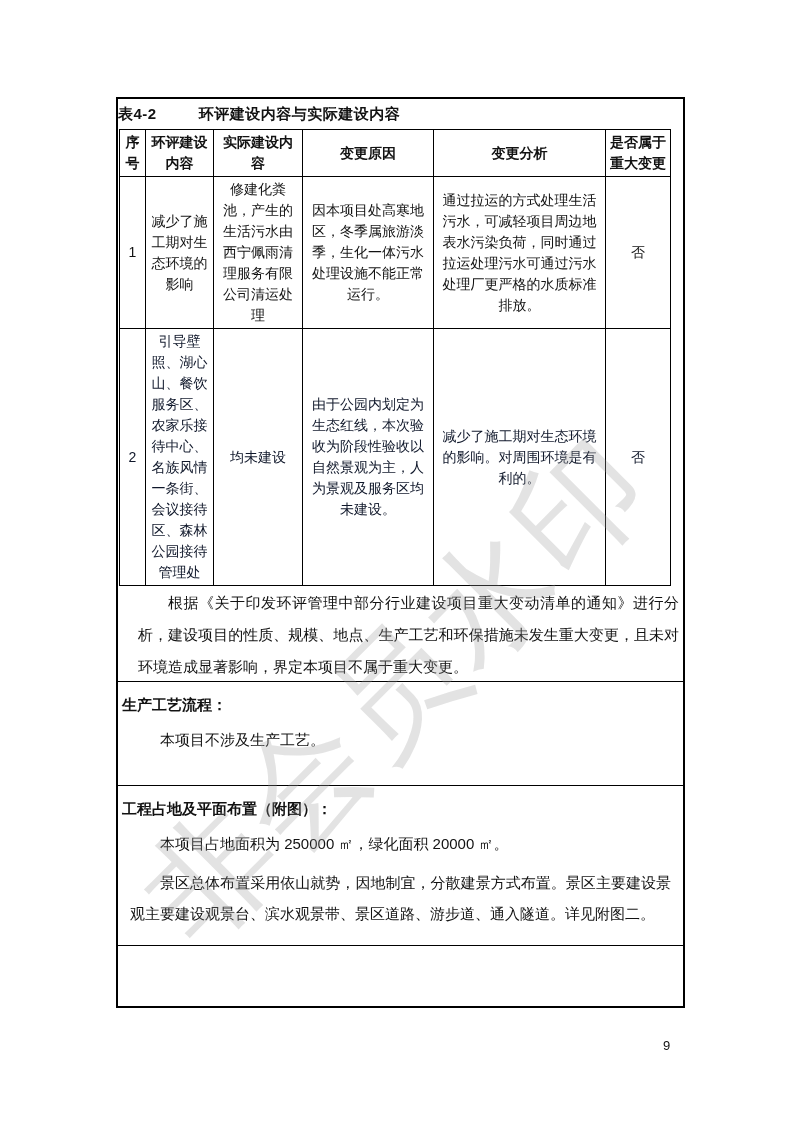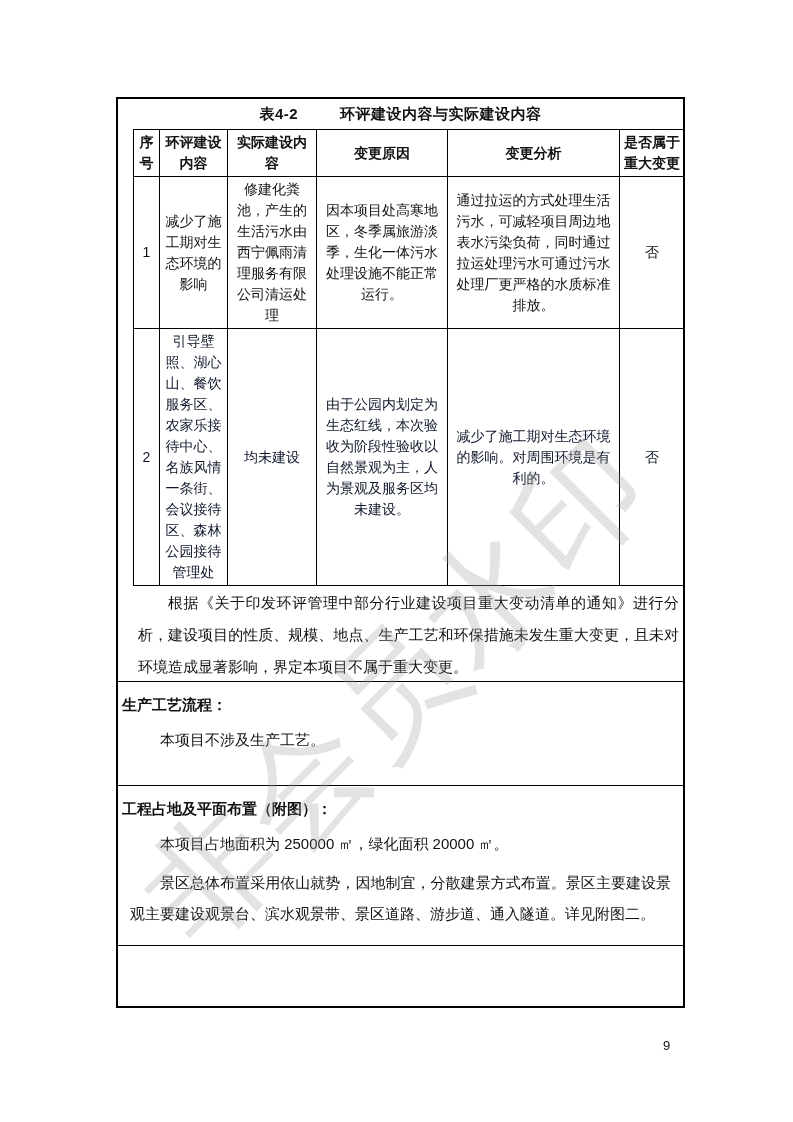--- a/index.html
+++ b/index.html
@@ -15,30 +15,29 @@
   .content-box{
     position:absolute;
     left:116px;top:97px;
     width:569px;height:911px;
     border:2px solid #000;
     box-sizing:border-box;
     background:#fff;
   }
   .table-title{
     height:30px;line-height:30px;
-    text-align:center;
     font-weight:bold;
     font-size:15px;
     letter-spacing:.5px;
   }
   .title-gap{display:inline-block;width:42px;}
   table.eia{
     border-collapse:collapse;
     table-layout:fixed;
-    margin-left:15px;
+    margin-left:1px;
     width:551px;
     font-size:14px;
   }
   table.eia th, table.eia td{
     border:1.5px solid #000;
     padding:2px 3px;
     text-align:center;
     vertical-align:middle;
     line-height:21px;
     word-break:break-all;

